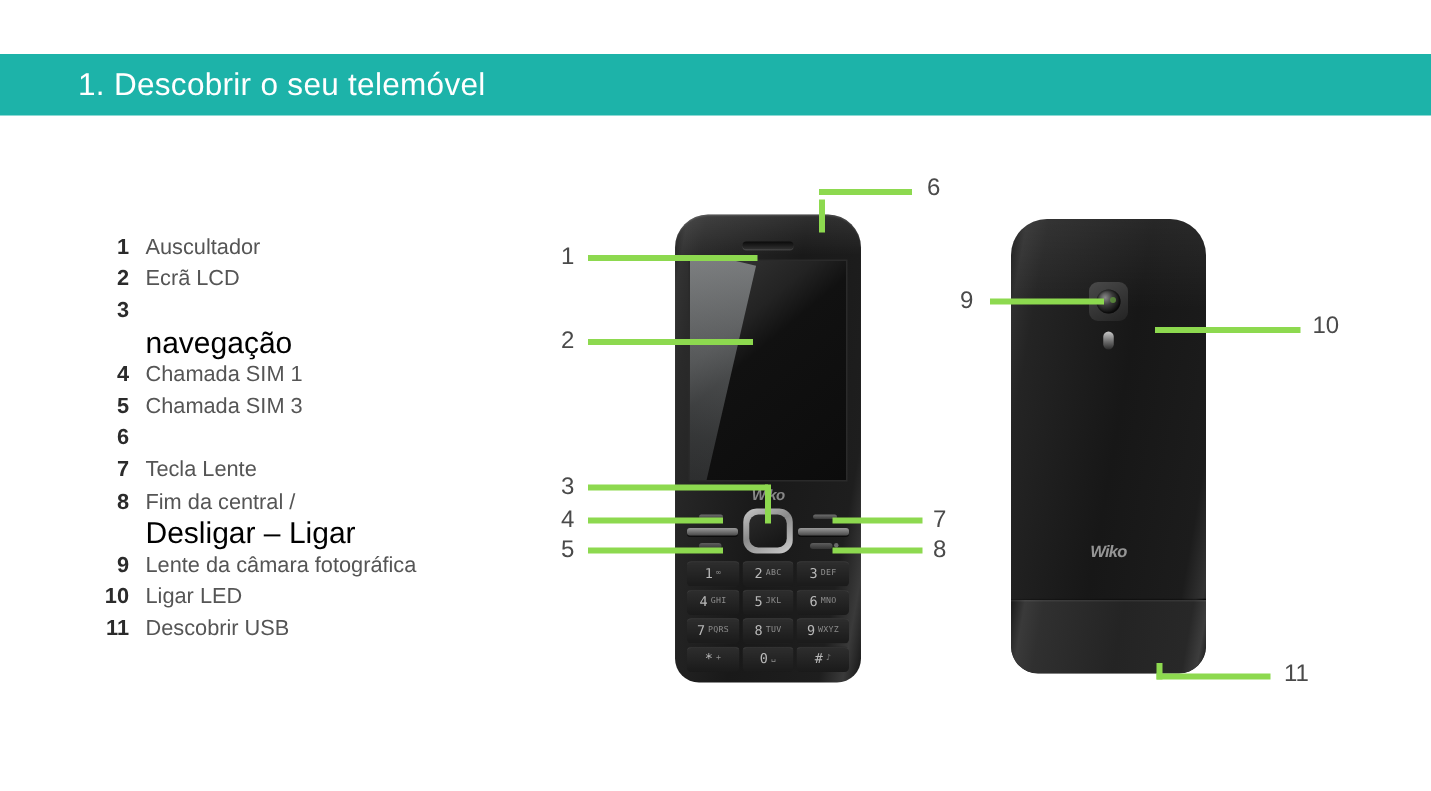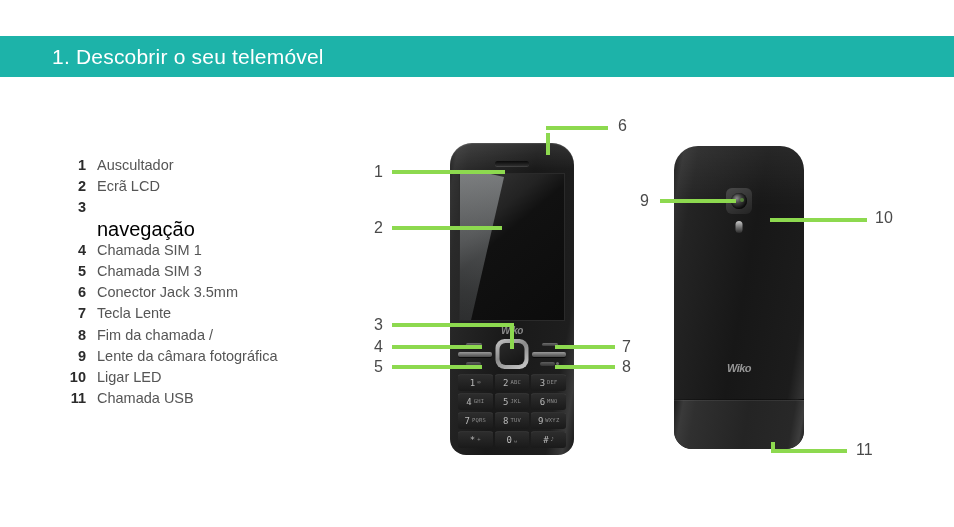--- a/index.html
+++ b/index.html
@@ -317,46 +317,46 @@
       <span class="legend-label">Chamada SIM 1</span>
     </div>
 
     <div class="legend-row">
       <span class="legend-num">5</span>
       <span class="legend-label">Chamada SIM 3</span>
     </div>
 
     <div class="legend-row">
       <span class="legend-num">6</span>
-      <span class="legend-label">Conector Jack 3.5mm</span>
     </div>
 
     <div class="legend-row">
       <span class="legend-num">7</span>
       <span class="legend-label">Tecla Lente</span>
     </div>
 
     <div class="legend-row">
       <span class="legend-num">8</span>
-      <span class="legend-label">Fim da chamada /</span>
-    </div>
+      <span class="legend-label">Fim da central /</span>
+    </div>
+    <div class="legend-cont">Desligar – Ligar</div>
 
     <div class="legend-row">
       <span class="legend-num">9</span>
       <span class="legend-label">Lente da câmara fotográfica</span>
     </div>
 
     <div class="legend-row">
       <span class="legend-num">10</span>
       <span class="legend-label">Ligar LED</span>
     </div>
 
     <div class="legend-row">
       <span class="legend-num">11</span>
-      <span class="legend-label">Chamada USB</span>
+      <span class="legend-label">Descobrir USB</span>
     </div>
 
   </div>
 
   <div id="phone-front">
     <div id="front-top-gloss"></div>
     <div id="earpiece"></div>
 
     <div id="screen">
       <div id="screen-reflection"></div>

